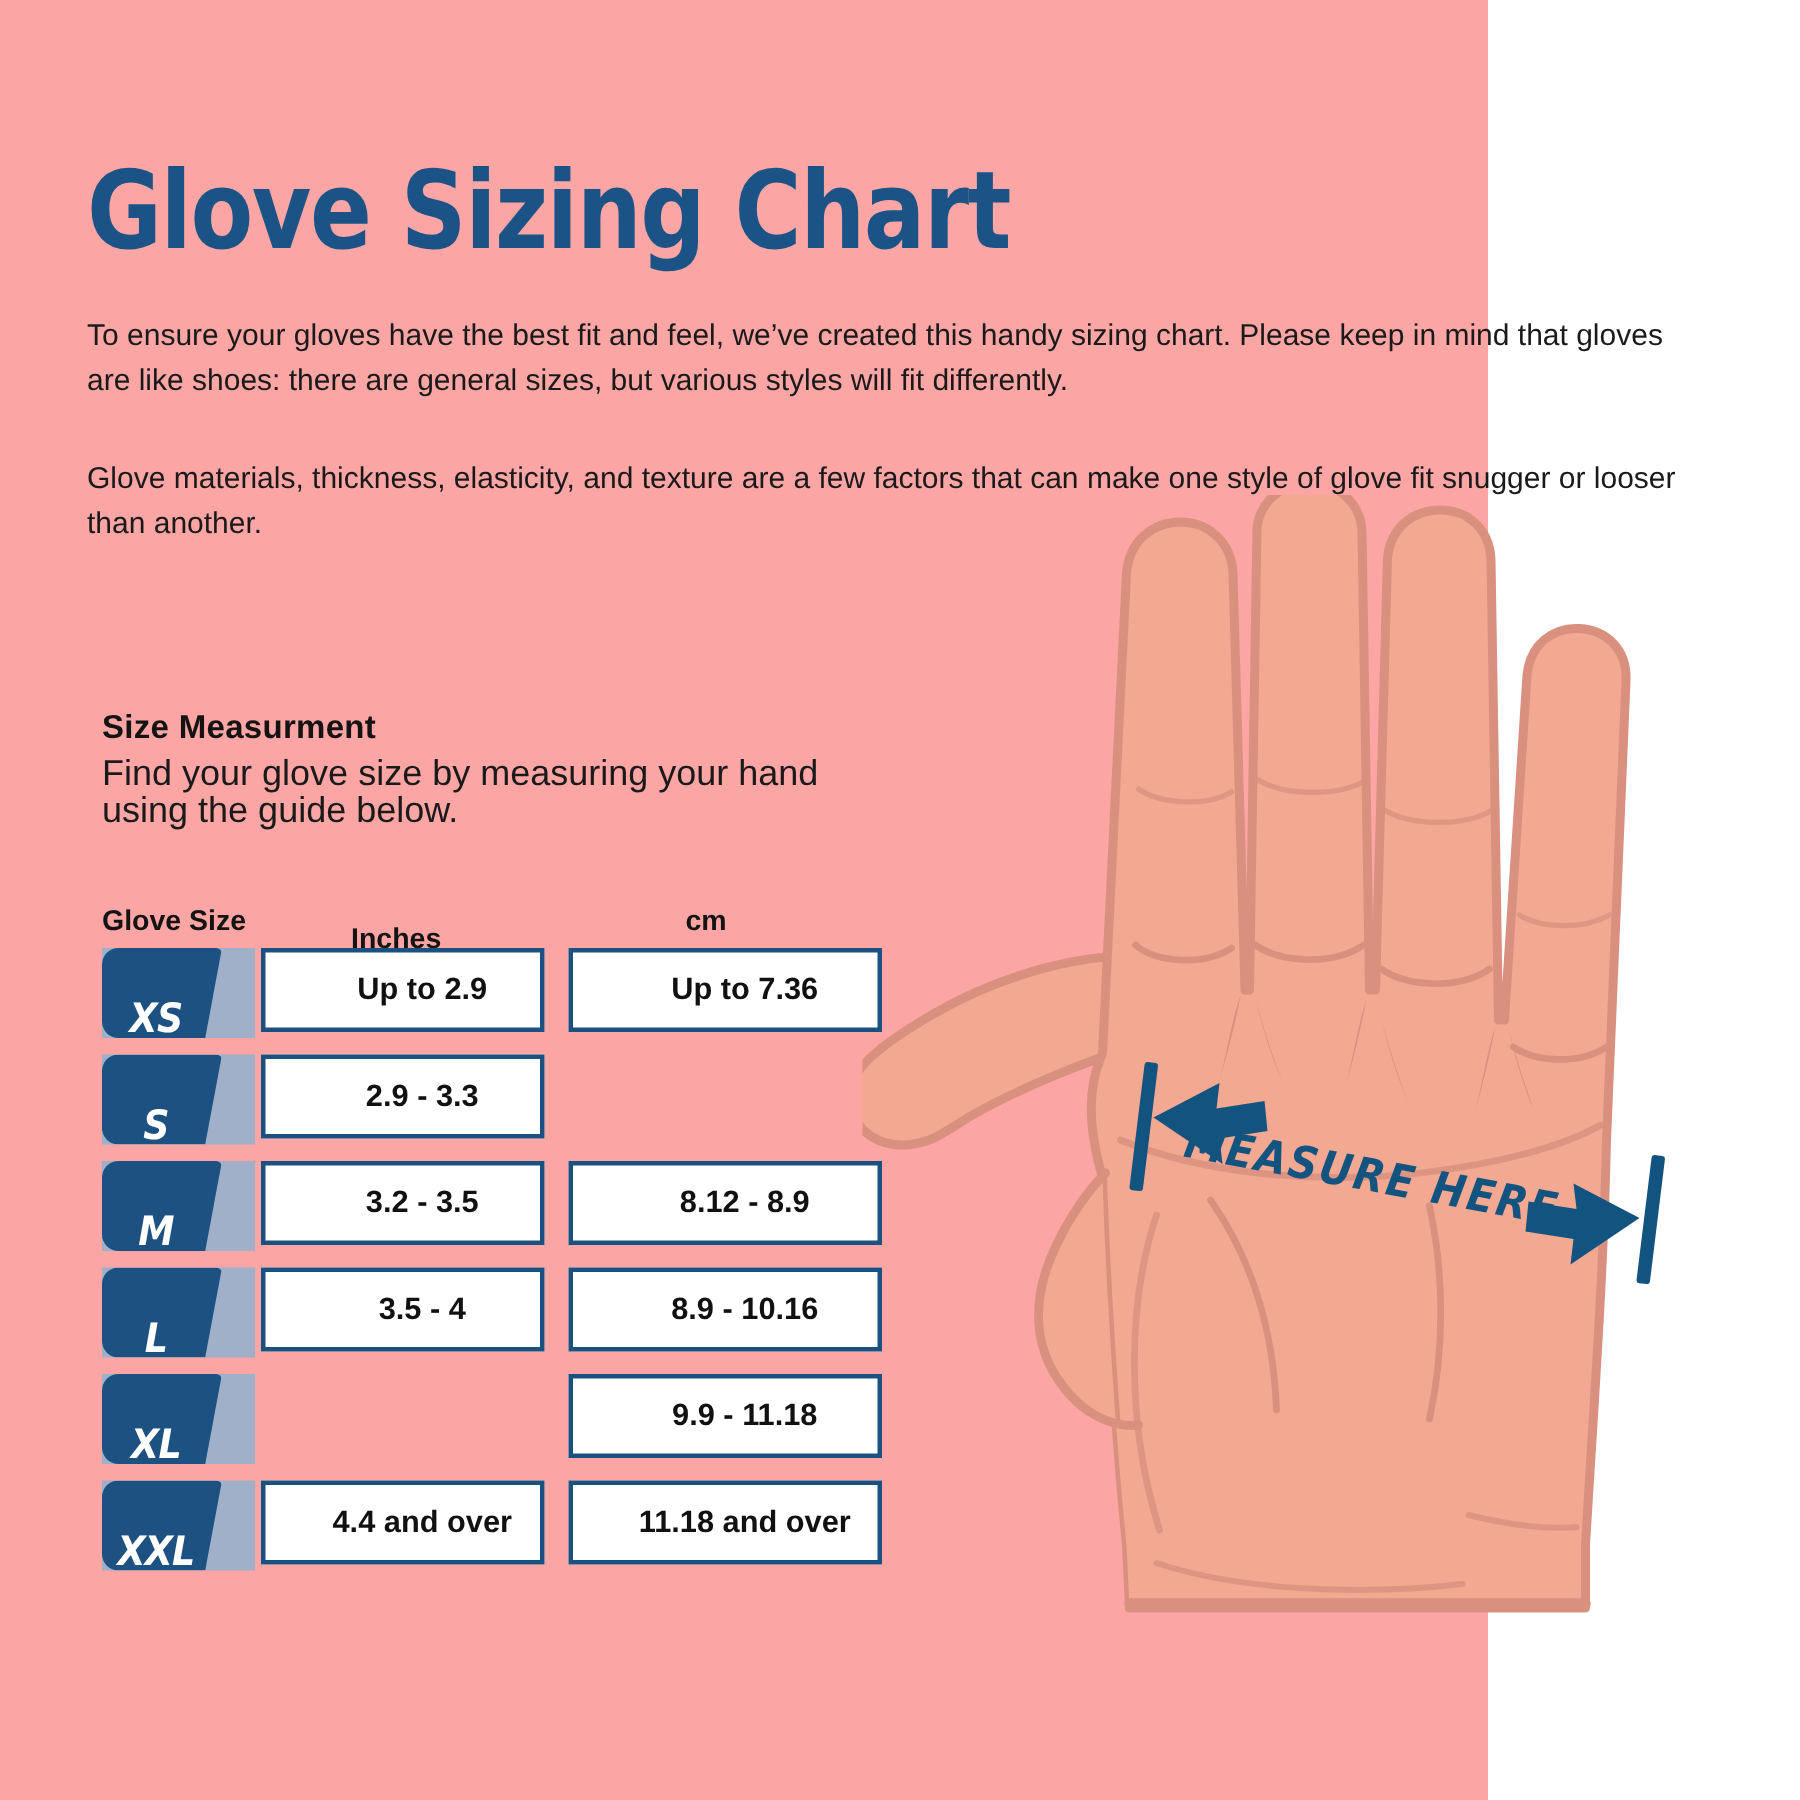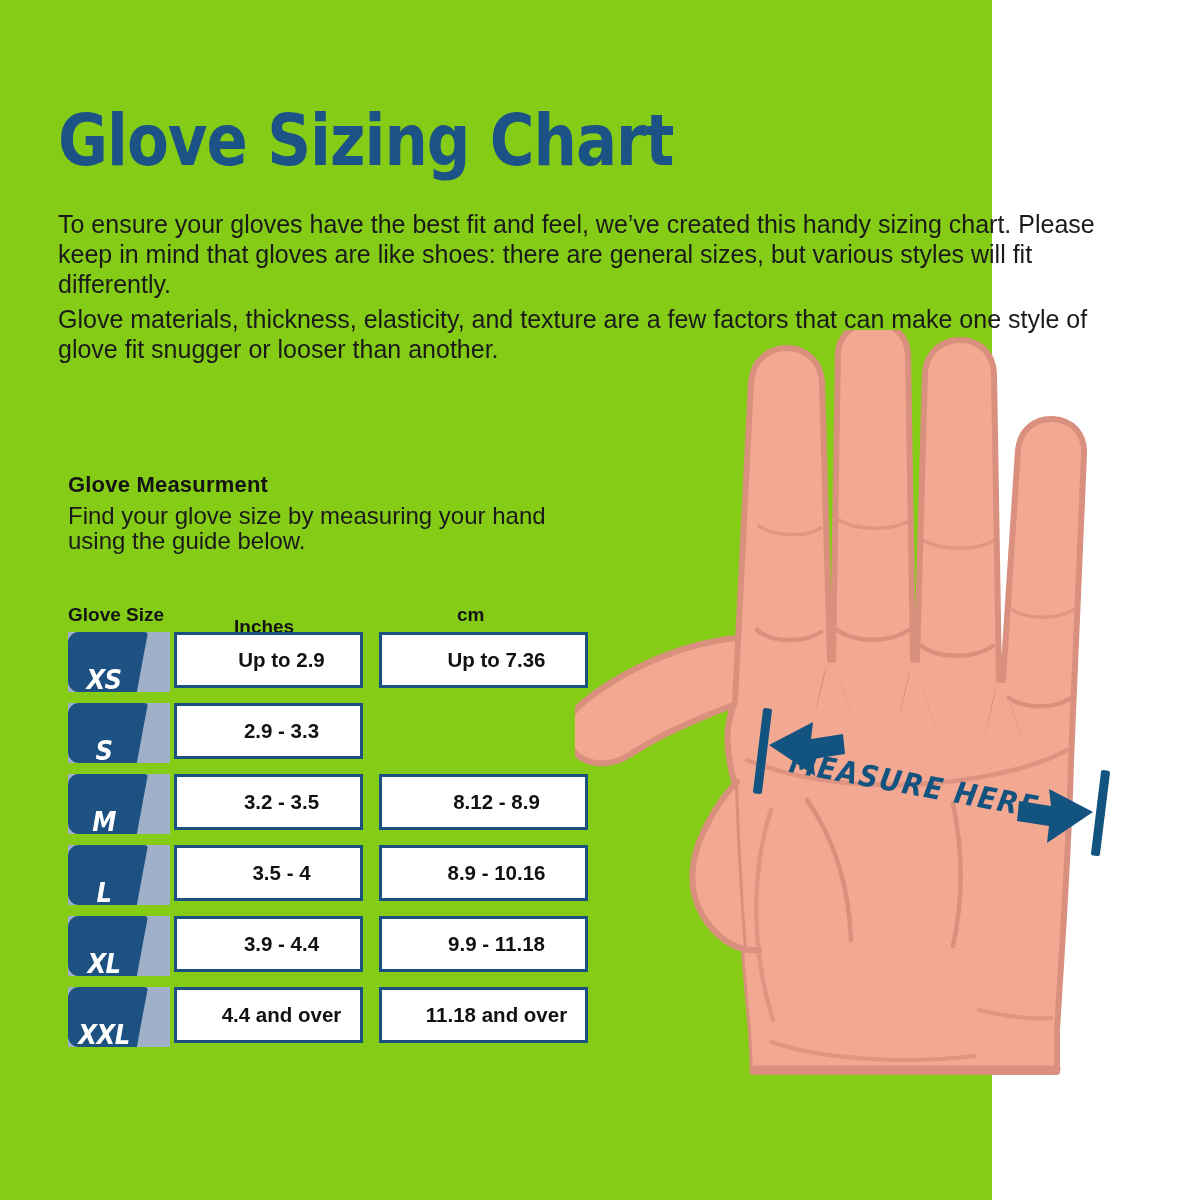--- a/index.html
+++ b/index.html
@@ -11,41 +11,41 @@
     width: 1200px;
     height: 1200px;
     font-family: "Liberation Sans", sans-serif;
     color: #1a1a1a;
     overflow: hidden;
   }
   #page {
     position: relative;
     width: 992px;
     height: 1200px;
-    background: #84cc16;
+    background: #fca5a5;
   }
 
   
   #title {
     position: absolute;
     left: 58px;
     top: 104px;
     font-family: "DejaVu Sans Condensed", "Liberation Sans Narrow", "Liberation Sans", sans-serif;
     font-size: 72px;
     font-weight: bold;
     letter-spacing: -1px;
     color: #1c5386;
     line-height: 1;
     transform: scaleX(0.94);
     transform-origin: left top;
     white-space: nowrap;
   }
   .para {
     position: absolute;
-    font-size: 25px;
+    font-size: 20px;
     line-height: 30px;
     color: #1a1a1a;
     width: 1060px;
   }
   #para1 { left: 58px; top: 209px; }
   #para2 { left: 58px; top: 304px; }
 
   
   #palm-heading {
     position: absolute;
@@ -177,21 +177,21 @@
 </style>
 </head>
 <body>
 
 <div id="page">
 
   <div id="title">Glove Sizing Chart</div>
   <div class="para" id="para1">To ensure your gloves have the best fit and feel, we’ve created this handy sizing chart. Please keep in mind that gloves are like shoes: there are general sizes, but various styles will fit differently.</div>
   <div class="para" id="para2">Glove materials, thickness, elasticity, and texture are a few factors that can make one style of glove fit snugger or looser than another.</div>
 
-  <div id="palm-heading">Glove Measurment</div>
+  <div id="palm-heading">Size Measurment</div>
   <div id="palm-sub">Find your glove size by measuring your hand using the guide below.</div>
 
   <div id="table">
 
     <div id="col-headers">
       <div class="ch-size">Glove Size</div>
       <div class="ch-inches">Inches</div>
       <div class="ch-cm">cm</div>
     </div>
 
@@ -228,21 +228,20 @@
       </div>
       <div class="cell cell-inches">3.5 - 4</div>
       <div class="cell cell-cm">8.9 - 10.16</div>
     </div>
 
     <div class="row">
       <div class="strip"></div>
       <div class="badge">
         <span>XL</span>
       </div>
-      <div class="cell cell-inches">3.9 - 4.4</div>
       <div class="cell cell-cm">9.9 - 11.18</div>
     </div>
 
     <div class="row">
       <div class="strip"></div>
       <div class="badge">
         <span>XXL</span>
       </div>
       <div class="cell cell-inches">4.4 and over</div>
       <div class="cell cell-cm">11.18 and over</div>

